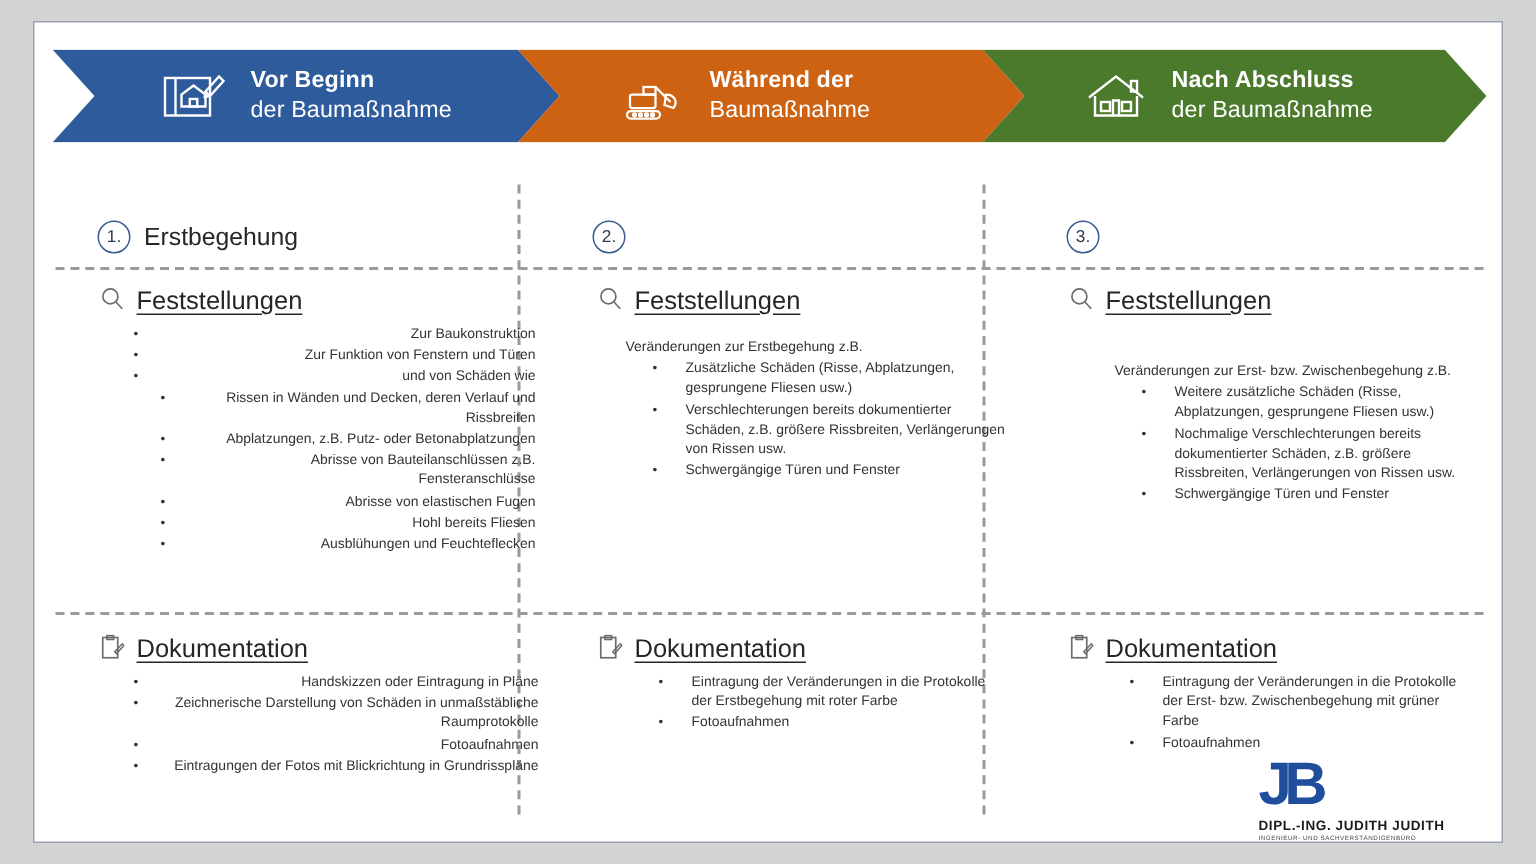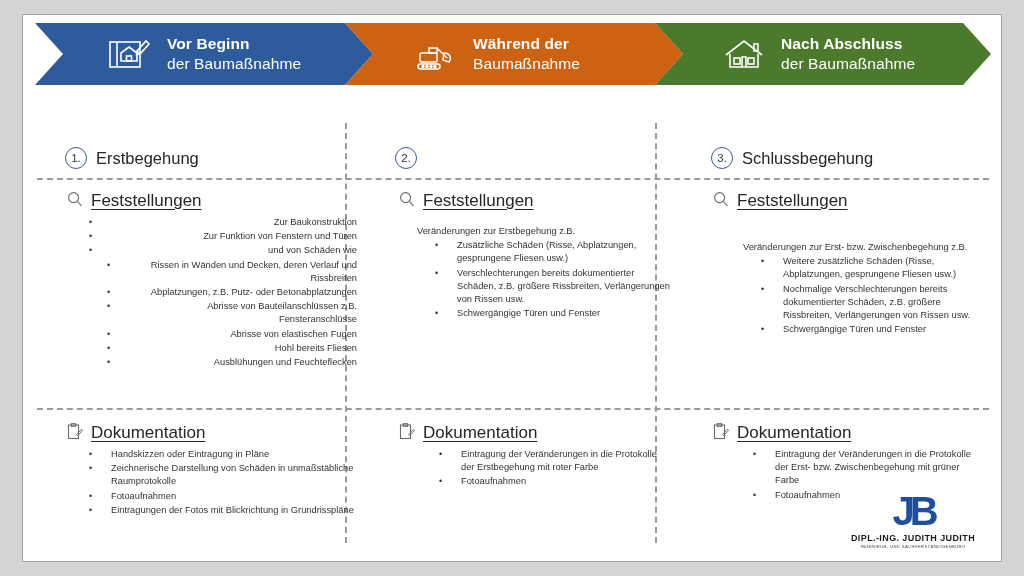--- a/index.html
+++ b/index.html
@@ -13,21 +13,21 @@
     position: absolute;
     left: 22px; top: 14px;
     width: 980px; height: 548px;
     background: #ffffff;
     border: 1px solid #9aa3b0;
   }
 
   
   #banner {
     position: absolute;
-    left: 12px; top: 8px;
+    left: 12px; top: 18px;
     width: 956px; height: 62px;
   }
   .chev {
     position: absolute;
     top: 0; height: 62px;
     display: flex;
     align-items: center;
     color: #ffffff;
   }
   .chev-1 {
@@ -153,30 +153,30 @@
   #fest-3 { left: 690px; top: 176px; width: 278px; }
   #fest-1 .body { margin-top: 5px; text-align: right; }
   #fest-2 .body { margin-top: 14px; padding-left: 18px; }
   #fest-3 .body { margin-top: 30px; padding-left: 30px; }
   #fest-2 .intro, #fest-3 .intro { margin-bottom: 1px; }
 
   
   #dok-1 { left: 44px;  top: 408px; width: 292px; }
   #dok-2 { left: 376px; top: 408px; width: 266px; }
   #dok-3 { left: 690px; top: 408px; width: 272px; }
-  #dok-1 .body { margin-top: 5px; }
+  #dok-1 .body { margin-top: 5px; text-align: right; }
   #dok-2 .body { margin-top: 5px; padding-left: 22px; }
   #dok-3 .body { margin-top: 5px; padding-left: 22px; }
 
   
   #logo {
     position: absolute;
-    right: 14px; bottom: 12px;
+    right: 14px; bottom: 0;
     width: 148px;
-    text-align: center;
+    text-align: left;
   }
   #logo-mark {
     font-size: 40px;
     font-weight: bold;
     color: #1F4E9C;
     letter-spacing: -5px;
     line-height: .95;
     font-family: "Liberation Sans", sans-serif;
   }
   #logo-name {
@@ -264,21 +264,20 @@
 
   <div class="col-head" id="head-1">
     <span class="num-circle">1.</span>
     <span class="col-head-label">Erstbegehung</span>
   </div>
   <div class="col-head" id="head-2">
     <span class="num-circle">2.</span>
   </div>
   <div class="col-head" id="head-3">
     <span class="num-circle">3.</span>
-    <span class="col-head-label">Schlussbegehung</span>
   </div>
 
   <div class="section" id="fest-1">
     <div class="sec-head">
       <span class="sec-icon">
         <svg viewBox="0 0 16 17" width="16" height="17" fill="none" stroke="#6b6b6b" stroke-width="1.1">
           <circle cx="6.6" cy="6.6" r="5"></circle>
             <line x1="10.3" y1="10.3" x2="14.5" y2="14.8"></line>
         </svg>
       </span>

